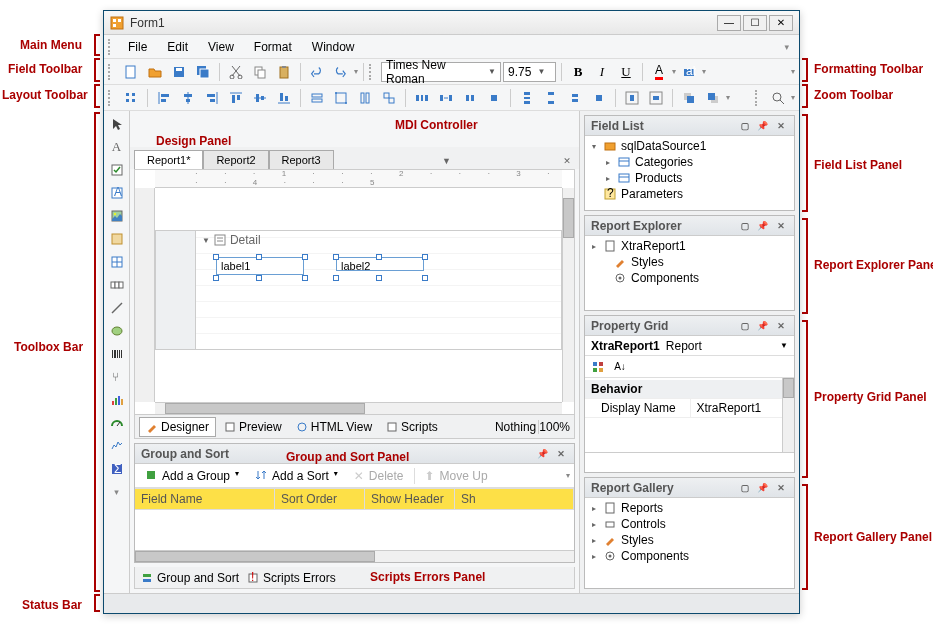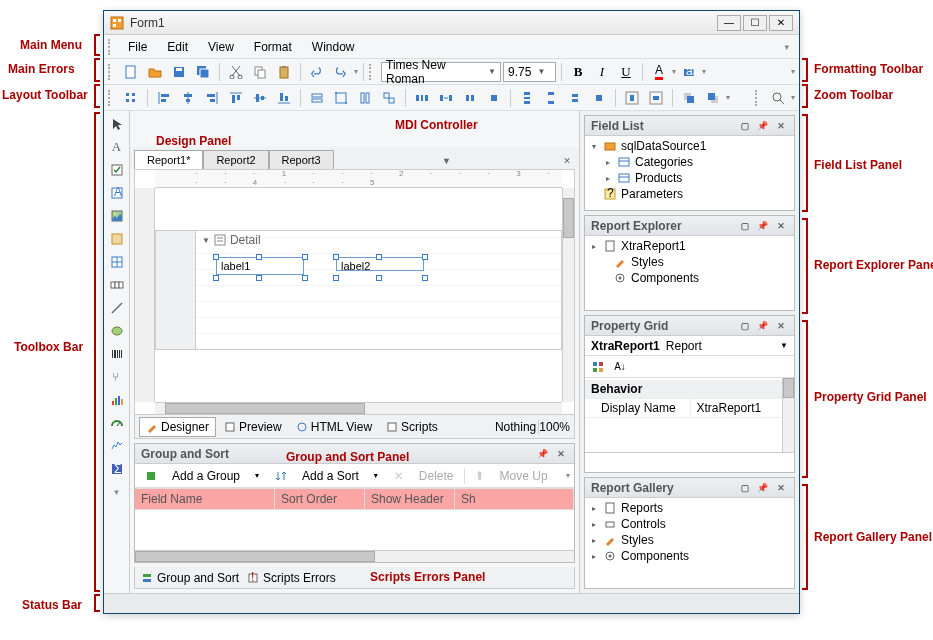--- a/index.html
+++ b/index.html
@@ -61,44 +61,44 @@
 .panel-header { height: 20px; background: linear-gradient(#eef0f2,#e0e4e8); border-bottom: 1px solid #ccc; display: flex; align-items: center; padding: 0 6px; font-weight: bold; font-size: 11px; color: #555; }
 .panel-btns { margin-left: auto; display: flex; gap: 4px; }
 .panel-btn { width: 14px; height: 14px; font-size: 9px; color: #666; cursor: pointer; display: flex; align-items: center; justify-content: center; }
 .panel-body { flex: 1; overflow: auto; padding: 2px 0; }
 .tree-item { display: flex; align-items: center; gap: 4px; padding: 1px 4px; font-size: 11px; cursor: pointer; }
 .tree-arrow { width: 10px; font-size: 8px; color: #666; text-align: center; }
 .tree-icon { width: 14px; height: 14px; display: flex; align-items: center; justify-content: center; }
 
 .group-sort { margin: 4px; }
 .gs-toolbar { height: 24px; display: flex; align-items: center; gap: 4px; padding: 0 4px; border-bottom: 1px solid #ddd; font-size: 11px; }
-.gs-btn { display: flex; align-items: center; gap: 15px; padding: 2px 6px; cursor: pointer; }
+.gs-btn { display: flex; gap: 5px; padding: 2px 6px; cursor: pointer; }
 .gs-btn.disabled { color: #aaa; }
-.gs-cols { display: flex; border-top: 1px solid #ddd; border-bottom: 1px solid #ddd; font-size: 11px; color: #555; background: #fca5a5; }
+.gs-cols { display: flex; border-top: 1px solid #ddd; border-bottom: 1px solid #ddd; font-size: 11px; color: #555; background: #fde047; }
 .gs-col { padding: 3px 6px; border-right: 1px solid #ddd; }
 .bottom-tabs { height: 22px; display: flex; align-items: center; gap: 8px; padding: 0 6px; font-size: 11px; border-top: 1px solid #ccc; }
 .bt-item { display: flex; align-items: center; gap: 4px; cursor: pointer; }
 
 .prop-toolbar { height: 22px; display: flex; align-items: center; padding: 0 4px; gap: 4px; border-bottom: 1px solid #ddd; }
 .prop-select { height: 20px; border-bottom: 1px solid #ddd; display: flex; align-items: center; padding: 0 6px; font-size: 11px; }
 .prop-row { display: flex; font-size: 11px; border-bottom: 1px solid #eee; }
 .prop-cat { background: #eef0f2; font-weight: bold; padding: 2px 6px; flex: 1; display: flex; justify-content: space-between; }
 .prop-name { width: 50%; padding: 2px 6px 2px 16px; }
 .prop-val { width: 50%; padding: 2px 6px; border-left: 1px solid #eee; }
 
 .statusbar { height: 20px; background: #e8eaec; border-top: 1px solid #ccc; }
 
 svg { display: block; }
 </style>
 </head>
 <body>
 
 <div class="annotation" style="left:20px; top:38px">Main Menu</div>
 <div class="bracket" style="left:94px; top:34px; height:22px"></div>
-<div class="annotation" style="left:8px; top:62px">Main Errors</div>
+<div class="annotation" style="left:8px; top:62px">Field Toolbar</div>
 <div class="bracket" style="left:94px; top:58px; height:24px"></div>
 <div class="annotation" style="left:2px; top:88px">Layout Toolbar</div>
 <div class="bracket" style="left:94px; top:84px; height:24px"></div>
 <div class="annotation" style="left:14px; top:340px">Toolbox Bar</div>
 <div class="bracket" style="left:94px; top:112px; height:480px"></div>
 <div class="annotation" style="left:22px; top:598px">Status Bar</div>
 <div class="bracket" style="left:94px; top:594px; height:18px"></div>
 
 <div class="annotation" style="left:814px; top:62px">Formatting Toolbar</div>
 <div class="bracket-right" style="left:802px; top:58px; height:24px"></div>

